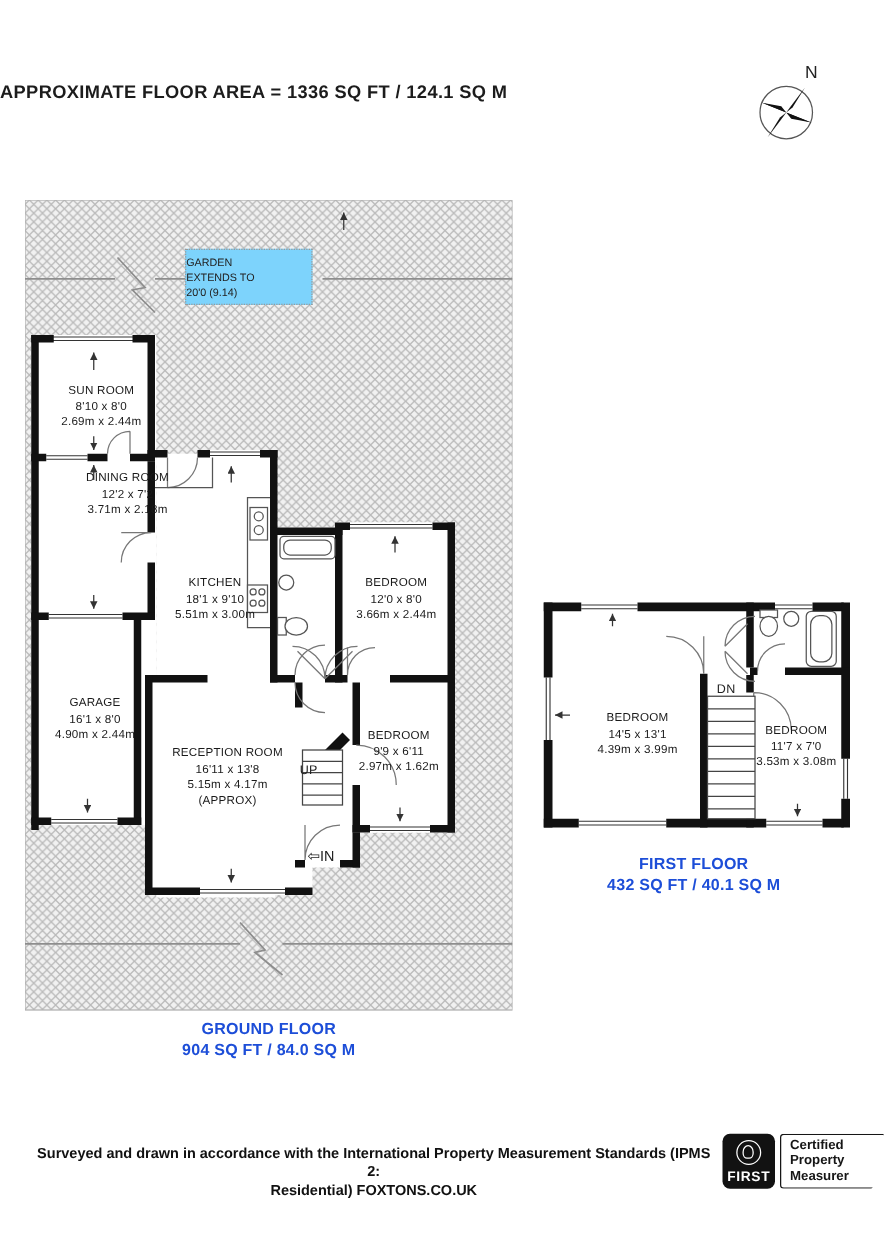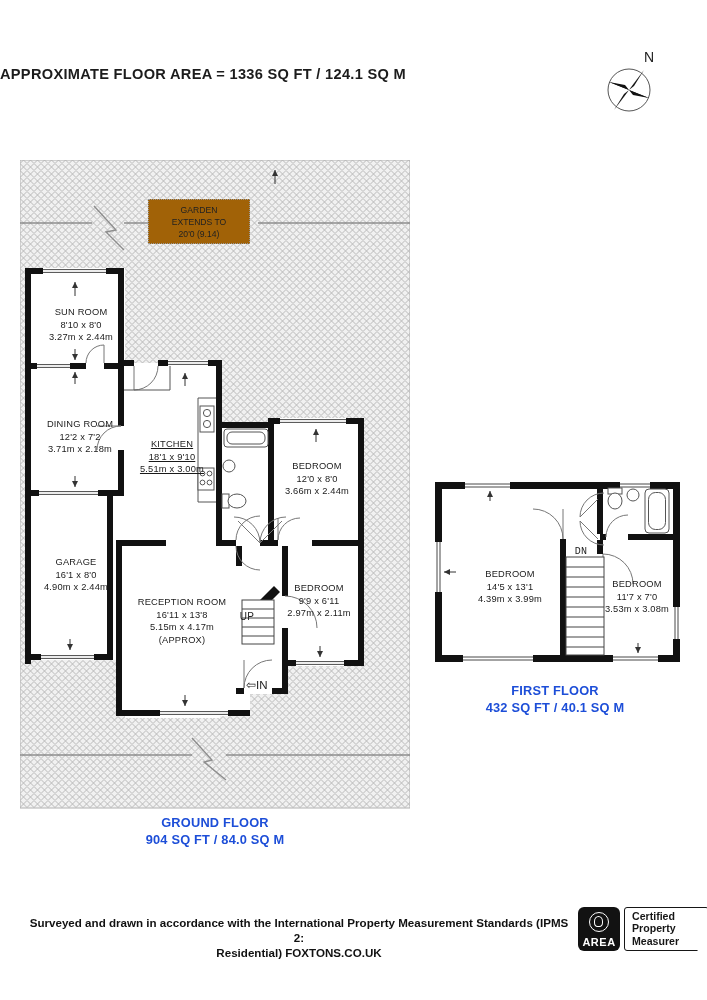--- a/index.html
+++ b/index.html
@@ -5,22 +5,22 @@
   html,body{margin:0;padding:0;background:#ffffff;}
   #page{position:relative;width:707px;height:1000px;background:#fff;overflow:hidden;
         font-family:"Liberation Sans",sans-serif;color:#111;}
   .abs{position:absolute;}
   #title{top:66px;left:0;width:707px;font-size:14.6px;font-weight:bold;
          letter-spacing:.3px;color:#1c1c1c;}
   .room-label{position:absolute;text-align:center;font-size:9.3px;line-height:12.6px;
               color:#1a1a1a;letter-spacing:.2px;}
   .room-label span{display:block;white-space:nowrap;}
   .small-label{position:absolute;font-size:10px;color:#222;letter-spacing:.3px;}
-  #garden-label{position:absolute;left:148px;top:199px;width:100px;background:#a16207;
-                border:1px dotted #9a9a9a;text-align:center;font-size:8.6px;line-height:12px;
+  #garden-label{position:absolute;left:148px;top:199px;width:100px;background:#7dd3fc;
+                border:1px dotted #9a9a9a;font-size:8.6px;line-height:12px;
                 padding:4px 0 3px 0;color:#222;}
   #garden-label span{display:block;}
   .floor-caption{position:absolute;text-align:center;font-size:12.8px;line-height:17px;
                  font-weight:bold;color:#1d4ed8;letter-spacing:.2px;}
   .floor-caption span{display:block;}
   #in-label{position:absolute;left:246px;top:678px;width:60px;text-align:left;
             font-size:11.5px;color:#222;}
   #in-label .arr{font-size:12px;}
   #footer-text{position:absolute;left:8px;top:916px;width:566px;text-align:center;
                font-size:11.6px;line-height:14.8px;font-weight:bold;color:#111;}
@@ -222,28 +222,28 @@
 
   <div id="garden-label">
     <span>GARDEN</span>
     <span>EXTENDS TO</span>
     <span>20'0 (9.14)</span>
   </div>
 
   <div class="room-label" style="left:28px;top:306px;width:106px;">
     <span>SUN ROOM</span>
     <span>8'10 x 8'0</span>
-    <span>3.27m x 2.44m</span>
-  </div>
-  <div class="room-label" style="left:26px;top:418px;width:108px;">
+    <span>2.69m x 2.44m</span>
+  </div>
+  <div class="room-label" style="left:26px;top:376px;width:108px;padding-left:22px;">
     <span>DINING ROOM</span>
     <span>12'2 x 7'2</span>
     <span>3.71m x 2.18m</span>
   </div>
-  <div class="room-label" style="left:118px;top:438px;width:108px;text-decoration:underline;">
+  <div class="room-label" style="left:118px;top:460px;width:108px;">
     <span>KITCHEN</span>
     <span>18'1 x 9'10</span>
     <span>5.51m x 3.00m</span>
   </div>
   <div class="room-label" style="left:266px;top:460px;width:102px;">
     <span>BEDROOM</span>
     <span>12'0 x 8'0</span>
     <span>3.66m x 2.44m</span>
   </div>
   <div class="room-label" style="left:24px;top:556px;width:104px;">
@@ -253,21 +253,21 @@
   </div>
   <div class="room-label" style="left:118px;top:596px;width:128px;">
     <span>RECEPTION ROOM</span>
     <span>16'11 x 13'8</span>
     <span>5.15m x 4.17m</span>
     <span>(APPROX)</span>
   </div>
   <div class="room-label" style="left:268px;top:582px;width:102px;">
     <span>BEDROOM</span>
     <span>9'9 x 6'11</span>
-    <span>2.97m x 2.11m</span>
+    <span>2.97m x 1.62m</span>
   </div>
 
   <div class="small-label" style="left:232px;top:611px;width:30px;text-align:center;">UP</div>
 
   <div id="in-label">
     <span class="arr">⇦</span><span>IN</span>
   </div>
 
   <div class="floor-caption" style="left:20px;top:814px;width:390px;">
     <span>GROUND FLOOR</span>
@@ -356,36 +356,36 @@
   <div class="room-label" style="left:452px;top:568px;width:116px;">
     <span>BEDROOM</span>
     <span>14'5 x 13'1</span>
     <span>4.39m x 3.99m</span>
   </div>
   <div class="room-label" style="left:588px;top:578px;width:98px;">
     <span>BEDROOM</span>
     <span>11'7 x 7'0</span>
     <span>3.53m x 3.08m</span>
   </div>
-  <div class="small-label" style="left:566px;top:546px;width:30px;text-align:center;font-family:Liberation Mono, monospace;">DN</div>
+  <div class="small-label" style="left:566px;top:546px;width:30px;text-align:center;">DN</div>
 
   <div class="floor-caption" style="left:430px;top:682px;width:250px;">
     <span>FIRST FLOOR</span>
     <span>432 SQ FT / 40.1 SQ M</span>
   </div>
 
   <div id="footer-text">
     <span>Surveyed and drawn in accordance with the International Property Measurement Standards (IPMS 2:</span>
     <span>Residential) FOXTONS.CO.UK</span>
   </div>
 
   <div id="rics-badge">
     <div id="rics-box">
       <div id="rics-emblem"></div>
-      <div class="rics-word">AREA</div>
+      <div class="rics-word">FIRST</div>
     </div>
     <div id="cert-box">
       <span>Certified</span>
       <span>Property</span>
       <span>Measurer</span>
     </div>
   </div>
 
 </div>
 

